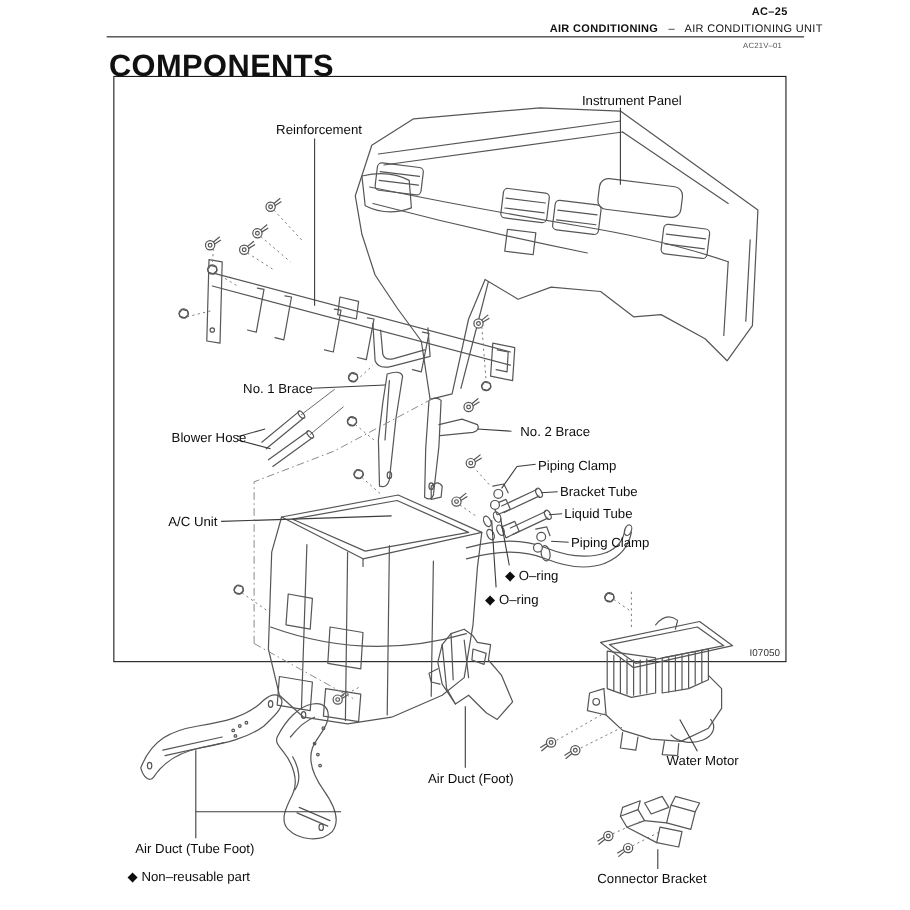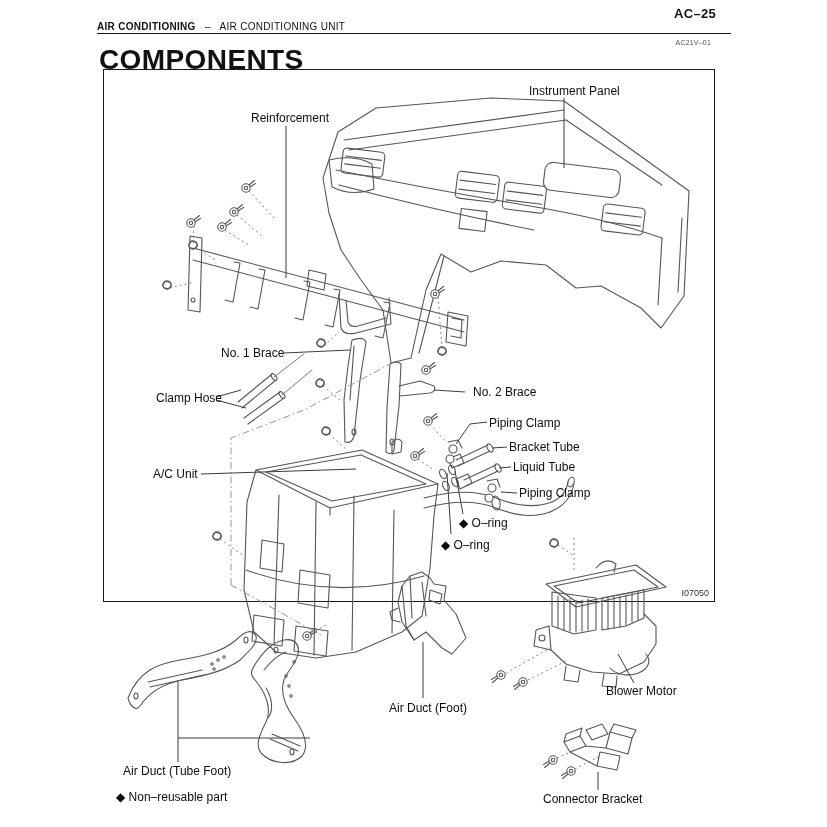--- a/index.html
+++ b/index.html
@@ -1,20 +1,20 @@
 <!DOCTYPE html>
 <html><head>
 <meta charset="utf-8">
 <style>
   html,body{margin:0;padding:0;background:#fff;}
   body{width:827px;height:827px;position:relative;font-family:"Liberation Sans",sans-serif;color:#111;}
   .abs{position:absolute;white-space:nowrap;}
   
-  .page-code{top:6px;right:111px;font-size:13px;font-weight:700;letter-spacing:.3px;}
-  .running-head{top:21px;left:97px;width:634px;text-align:left;font-size:10px;letter-spacing:.3px;}
+  .page-code{top:6px;right:111px;font-size:10px;font-weight:700;letter-spacing:.3px;}
+  .running-head{top:21px;left:114px;width:634px;text-align:right;font-size:10px;letter-spacing:.3px;}
   .running-head b{font-weight:700;}
   .head-rule{top:33px;left:97px;width:634px;height:0;border-top:1.6px solid #1a1a1a;}
   .doc-code{top:39px;right:116px;font-size:7px;color:#555;letter-spacing:.2px;}
   .page-title{top:44px;left:99px;font-size:28px;font-weight:700;letter-spacing:.4px;}
   
   .fig-box{position:absolute;top:69px;left:103px;width:612px;height:533px;border:1.6px solid #1a1a1a;box-sizing:border-box;}
   .fig-box svg{position:absolute;top:0;left:0;}
   .lbl{position:absolute;font-size:12px;color:#0d0d0d;white-space:nowrap;}
   .fig-code{position:absolute;right:5px;bottom:3px;font-size:9px;color:#333;}
 </style>
@@ -319,28 +319,28 @@
     <path d="M530,613 L514,584"></path>
     <path d="M74,692 L74,612"></path>
         <path d="M74,668 L206,668"></path>
     <path d="M494,702 L494,720"></path>
   </g>
 </svg>
 
   <div class="lbl" style="left:425px;top:14px">Instrument Panel</div>
   <div class="lbl" style="left:147px;top:41px">Reinforcement</div>
   <div class="lbl" style="left:117px;top:276px">No. 1 Brace</div>
-  <div class="lbl" style="left:52px;top:321px">Clamp Hose</div>
+  <div class="lbl" style="left:52px;top:321px">Blower Hose</div>
   <div class="lbl" style="left:369px;top:315px">No. 2 Brace</div>
   <div class="lbl" style="left:385px;top:346px">Piping Clamp</div>
   <div class="lbl" style="left:405px;top:370px">Bracket Tube</div>
   <div class="lbl" style="left:409px;top:390px">Liquid Tube</div>
   <div class="lbl" style="left:415px;top:416px">Piping Clamp</div>
   <div class="lbl" style="left:355px;top:446px">◆ O–ring</div>
   <div class="lbl" style="left:337px;top:468px">◆ O–ring</div>
   <div class="lbl" style="left:49px;top:397px">A/C Unit</div>
   <div class="lbl" style="left:285px;top:631px">Air Duct (Foot)</div>
-  <div class="lbl" style="left:502px;top:614px">Blower Motor</div>
+  <div class="lbl" style="left:502px;top:614px">Water Motor</div>
   <div class="lbl" style="left:19px;top:694px">Air Duct (Tube Foot)</div>
   <div class="lbl" style="left:12px;top:720px">◆ Non–reusable part</div>
   <div class="lbl" style="left:439px;top:722px">Connector Bracket</div>
   <div class="fig-code">I07050</div>
 </div>
 
 </body></html>

